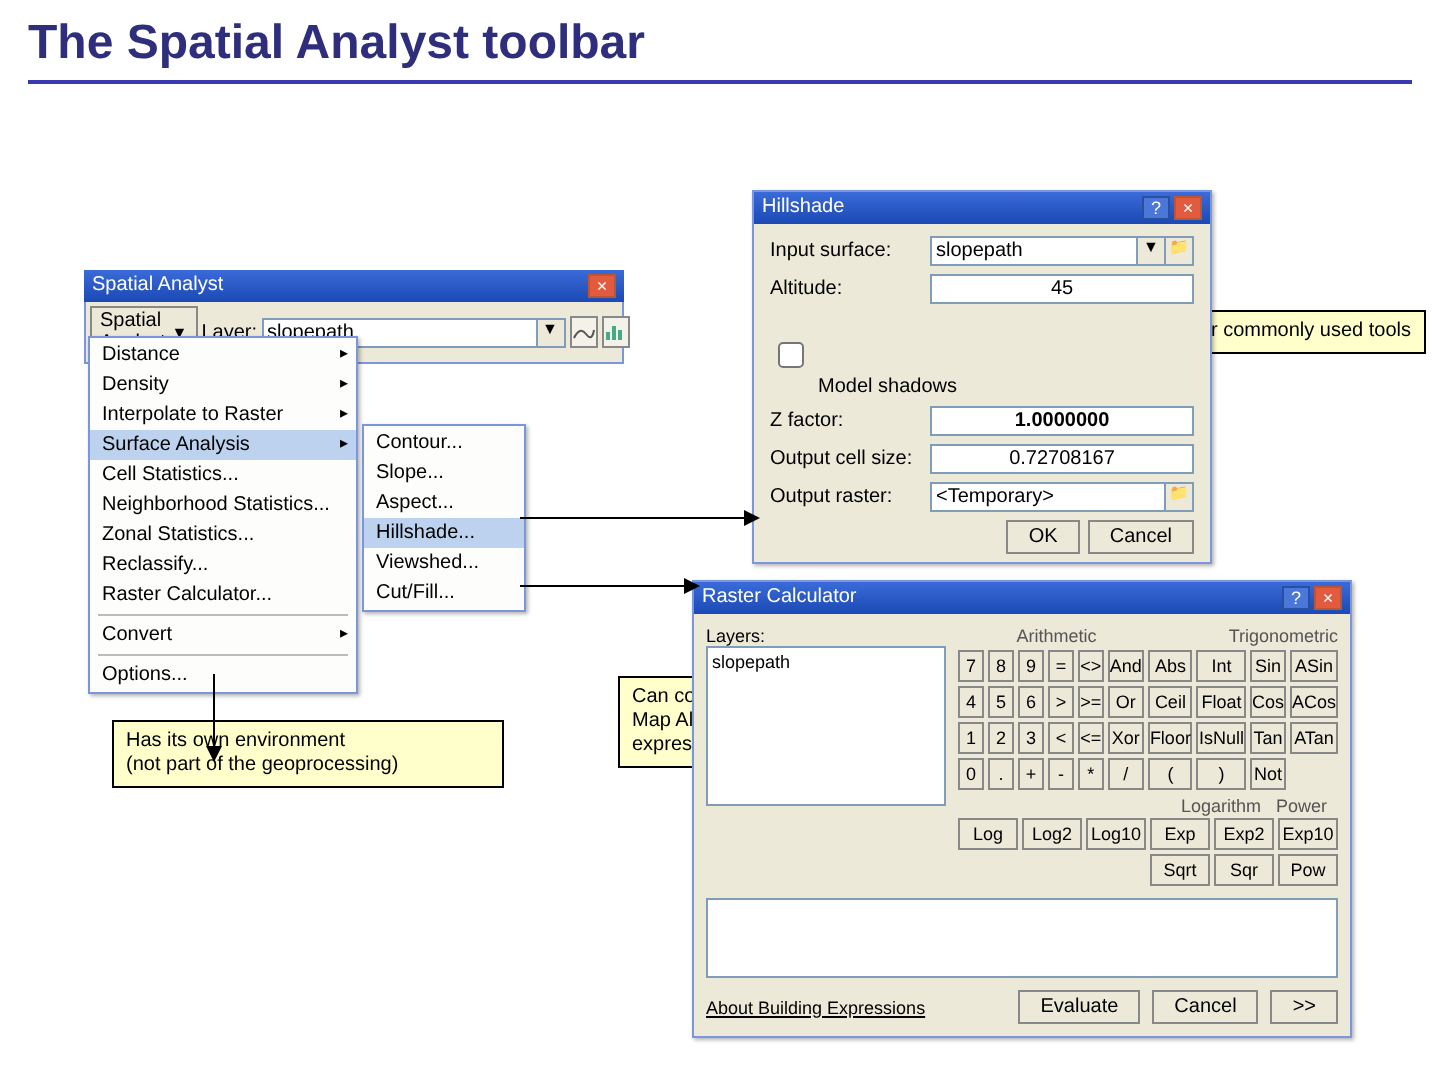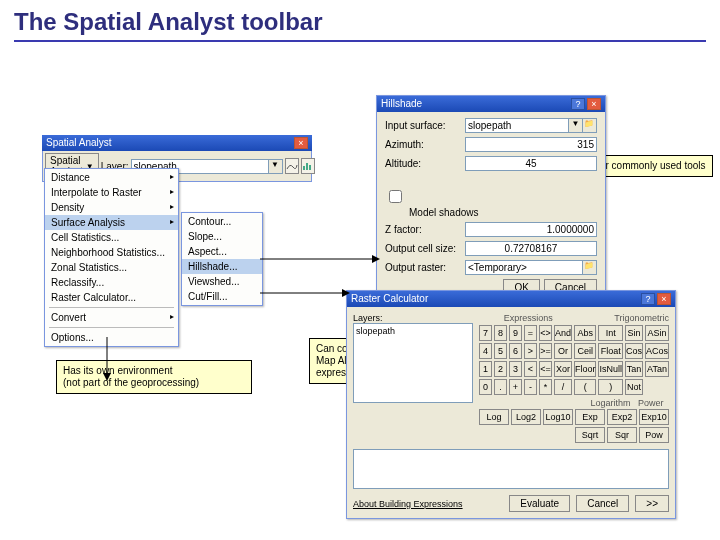--- a/index.html
+++ b/index.html
@@ -87,22 +87,22 @@
           <rect x="1" y="5" width="2" height="4" fill="#4a8"></rect>
           <rect x="4" y="2" width="2" height="7" fill="#4a8"></rect>
           <rect x="7" y="4" width="2" height="5" fill="#4a8"></rect>
         </svg>
       </div>
   </div>
 </div>
 
 <div class="menu" style="left:44px; top:168px; width:135px;">
   <div class="mi sub">Distance</div>
+  <div class="mi sub">Density</div>
   <div class="mi sub">Interpolate to Raster</div>
-  <div class="mi sub">Density</div>
   <div class="mi sub sel">Surface Analysis</div>
   <div class="mi">Cell Statistics...</div>
   <div class="mi">Neighborhood Statistics...</div>
   <div class="mi">Zonal Statistics...</div>
   <div class="mi">Reclassify...</div>
   <div class="mi">Raster Calculator...</div>
   <div class="msep"></div>
   <div class="mi sub">Convert</div>
   <div class="msep"></div>
   <div class="mi">Options...</div>
@@ -126,34 +126,30 @@
   <div class="dlg-body">
     <div class="row">
         <div class="lab">Input surface:</div>
       <div class="val combo">
           <input class="input" value="slopepath" style="">
           <div class="cbtn">▼</div>
           <div class="cbtn">📁</div>
         </div>
       </div>
     <div class="row">
-        <div class="lab">Azimuth:</div>
-      <div class="val"><input class="input" style="text-align: right;" value="315"></div>
-      </div>
-    <div class="row">
         <div class="lab">Altitude:</div>
       <div class="val"><input class="input" style="text-align: center;" value="45"></div>
       </div>
     <div class="row">
         <input type="checkbox" style="">
       <span style="margin-left:4px;margin-top:32px;">Model shadows</span>
       </div>
     <div class="row">
         <div class="lab">Z factor:</div>
-      <div class="val"><input class="input" style="text-align: right;" value="1.0000000"></div>
+      <div class="val"><input class="input" style="text-align: center; font-weight: bold;" value="1.0000000"></div>
       </div>
     <div class="row">
         <div class="lab">Output cell size:</div>
       <div class="val"><input class="input" style="text-align: center;" value="0.72708167"></div>
       </div>
     <div class="row">
         <div class="lab">Output raster:</div>
       <div class="val combo">
           <input class="input" value="&lt;Temporary&gt;" style="">
           <div class="cbtn">📁</div>
@@ -174,21 +170,21 @@
   </div>
   <div class="calc-body">
     <div>
       <div>Layers:</div>
       <div class="layers">
         <div>slopepath</div>
       </div>
     </div>
     <div>
       <div style="display:grid; grid-template-columns:6fr 2fr 2fr; gap:2px; margin-bottom:2px;">
-        <span class="grp" style="grid-column:1/2;">Expressions</span>
+        <span class="grp" style="grid-column:1/2;">Arithmetic</span>
         <span class="grp" style="grid-column:3/4;">Trigonometric</span>
       </div>
       <div class="keypad" id="kp">
           <div class="k">7</div>
           <div class="k">8</div>
           <div class="k">9</div>
           <div class="k">=</div>
           <div class="k">&lt;&gt;</div>
           <div class="k">And</div>
           <div class="k">Abs</div>

